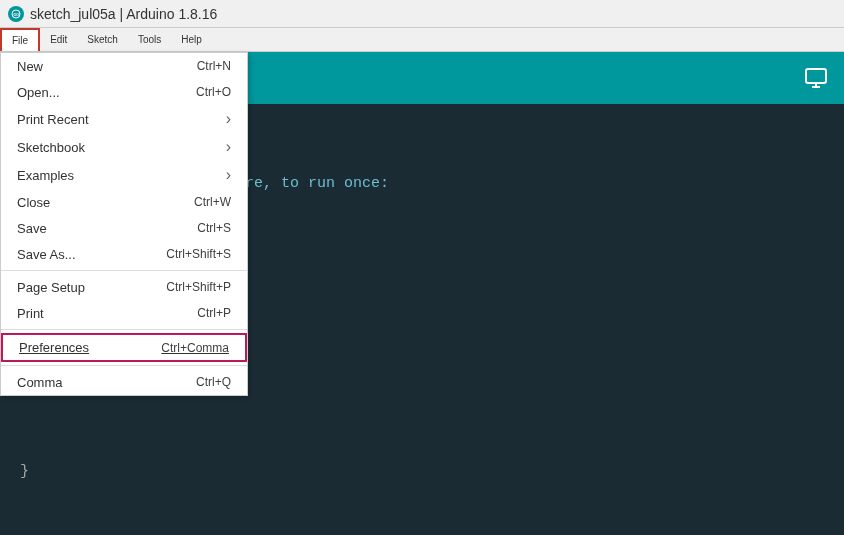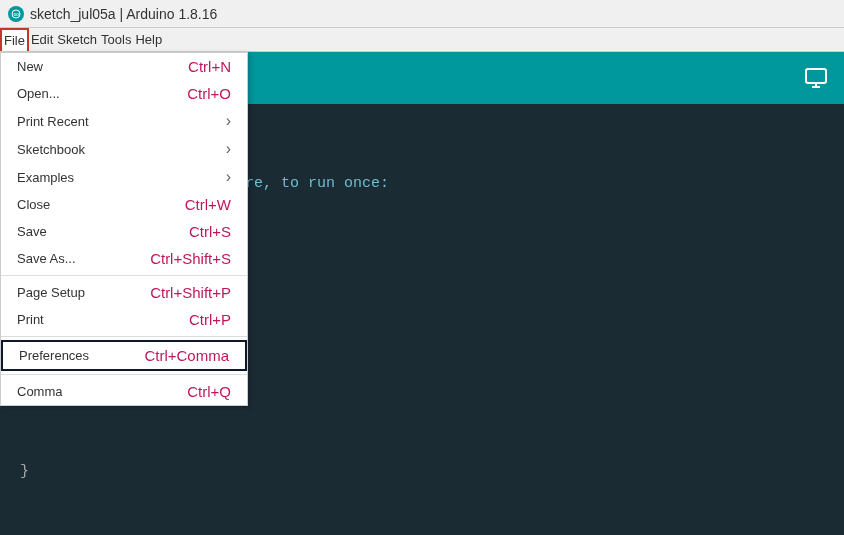--- a/index.html
+++ b/index.html
@@ -53,26 +53,26 @@
     .menu-bar {
       background: #f0f0f0;
       height: 24px;
       display: flex;
       align-items: center;
       border-bottom: 1px solid #ccc;
       position: relative;
     }
 
     .menu-item {
-      padding: 2px 2px;
+      padding: 2px 10px;
       height: 100%;
       display: flex;
       align-items: center;
       cursor: pointer;
-      font-size: 13px;
+      font-size: 10px;
       color: #333;
     }
 
     .menu-item.active {
       background: white;
       border: 2px solid #c0392b;
       border-bottom: none;
     }
 
     
@@ -108,22 +108,22 @@
       border: 2px solid #c0392b;
     }
 
     .dropdown-separator {
       height: 1px;
       background: #ddd;
       margin: 3px 0;
     }
 
     .shortcut {
-      color: #be185d;
-      font-size: 15px;
+      color: #404040;
+      font-size: 12px;
       margin-left: 20px;
     }
 
     
     .toolbar {
       background: #00979d;
       height: 52px;
       display: flex;
       align-items: center;
       padding: 0 8px;
@@ -227,21 +227,21 @@
     <div class="dropdown-separator"></div>
     <div class="dropdown-item">
       <span>Page Setup</span>
       <span class="shortcut">Ctrl+Shift+P</span>
     </div>
     <div class="dropdown-item">
       <span>Print</span>
       <span class="shortcut">Ctrl+P</span>
     </div>
     <div class="dropdown-separator"></div>
-    <div class="dropdown-item highlighted" style="border: 2px solid #0f172a;">
+    <div class="dropdown-item highlighted" style="border: 2px solid #be185d; text-decoration: underline;">
       <span>Preferences</span>
       <span class="shortcut">Ctrl+Comma</span>
     </div>
     <div class="dropdown-separator"></div>
     <div class="dropdown-item">
       <span>Comma</span>
       <span class="shortcut">Ctrl+Q</span>
     </div>
   </div>
 </div>

